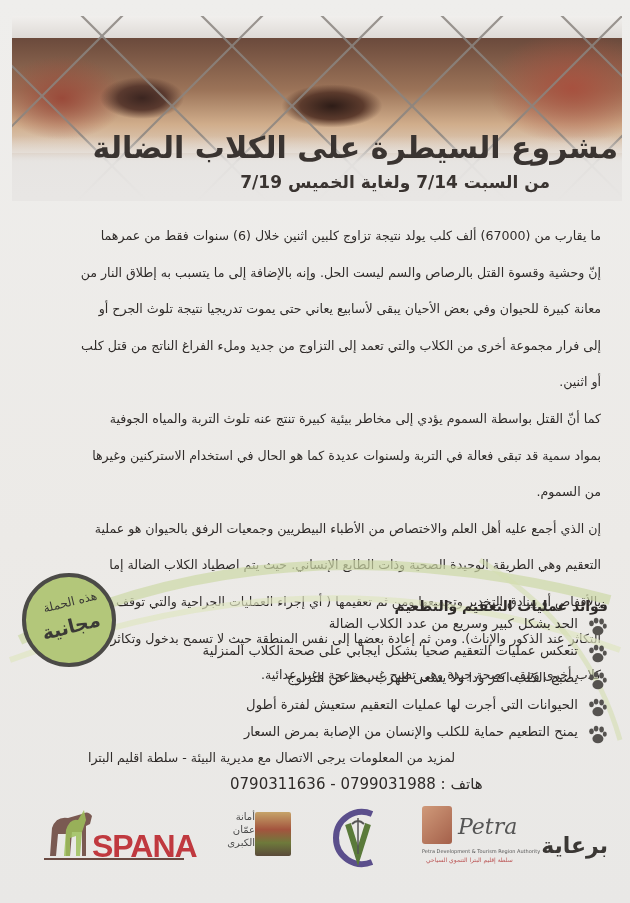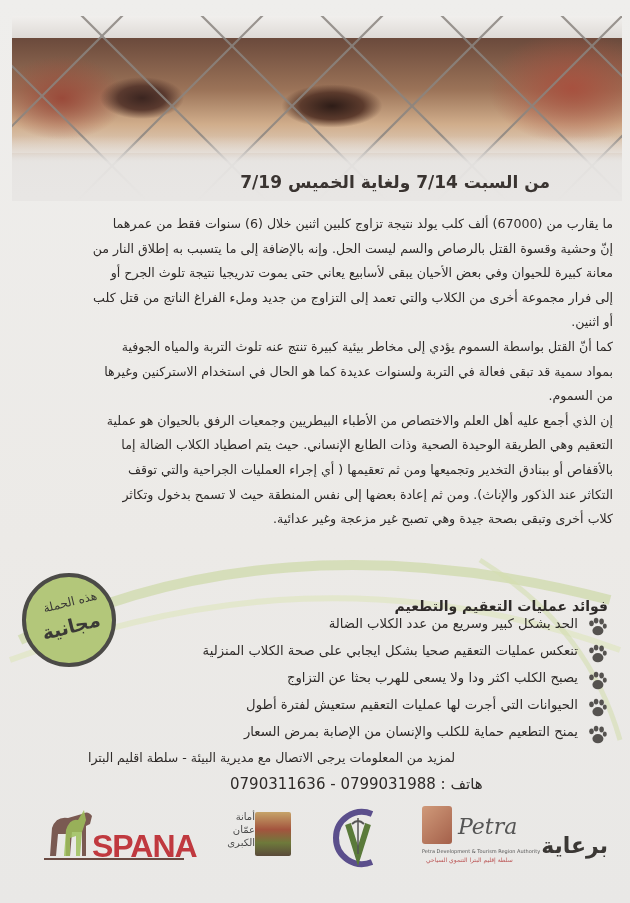--- a/index.html
+++ b/index.html
@@ -19,21 +19,21 @@
        linear-gradient(180deg,#6b4a3c 0%, #9b7358 45%, #d0ad8b 75%, #e0d2c4 100%);
   }
   .hero .fade { position:absolute; left:0; top:120px; width:100%; height:65px; background:linear-gradient(180deg,rgba(230,228,226,0) 0%, rgba(232,230,228,0.92) 40%, #e8e6e4 100%); }
   .hero svg.fence { position:absolute; left:0; top:0; }
 
   .title { position:absolute; right:12px; top:130px; font-family:"DejaVu Sans", sans-serif; font-weight:bold; font-size:30px; color:#3a3431; direction:rtl; letter-spacing:0px; }
   .subtitle { position:absolute; right:80px; top:172px; font-size:17px; font-weight:bold; color:#3a3431; direction:rtl; }
 
   
   .body { position:absolute; left:28px; top:212px; width:585px; direction:rtl; text-align:justify; color:#2f2b29; font-size:12.6px; line-height:24.6px; }
-  .body p { margin:0; }
+  .body p { margin:12px; }
 
   
   .swoosh { position:absolute; left:0; top:520px; }
 
   
   .badge { position:absolute; left:22px; top:573px; width:94px; height:94px; border-radius:50%; background:#b3c77a; border:4px solid #4b4a47; box-sizing:border-box; }
   .badge .l1 { position:absolute; left:14px; top:18px; font-size:12px; color:#3b3a36; transform:rotate(-14deg); direction:rtl; width:60px; text-align:center; }
   .badge .l2 { position:absolute; left:10px; top:38px; font-size:19px; font-weight:bold; color:#3b3a36; transform:rotate(-14deg); direction:rtl; width:70px; text-align:center; }
 
   
@@ -81,20 +81,21 @@
         <line x1="180" y1="-10" x2="380" y2="190"></line>
         <line x1="300" y1="-10" x2="500" y2="190"></line>
         <line x1="420" y1="-10" x2="620" y2="190"></line>
         <line x1="-60" y1="-10" x2="140" y2="190"></line>
         <line x1="540" y1="-10" x2="700" y2="150"></line>
       </g>
     </svg>
     <div class="fade"></div>
   </div>
 
+  <div class="title">مشروع السيطرة على الكلاب الضالة</div>
   <div class="subtitle">من السبت 7/14 ولغاية الخميس 7/19</div>
 
   <div class="body">
     <p>ما يقارب من (67000) ألف كلب يولد نتيجة تزاوج كلبين اثنين خلال (6) سنوات فقط من عمرهما</p>
     <p>إنّ وحشية وقسوة القتل بالرصاص والسم ليست الحل. وإنه بالإضافة إلى ما يتسبب به إطلاق النار من</p>
     <p>معانة كبيرة للحيوان وفي بعض الأحيان يبقى لأسابيع يعاني حتى يموت تدريجيا نتيجة تلوث الجرح أو</p>
     <p>إلى فرار مجموعة أخرى من الكلاب والتي تعمد إلى التزاوج من جديد وملء الفراغ الناتج من قتل كلب</p>
     <p>أو اثنين.</p>
     <p>كما أنّ القتل بواسطة السموم يؤدي إلى مخاطر بيئية كبيرة تنتج عنه تلوث التربة والمياه الجوفية</p>
     <p>بمواد سمية قد تبقى فعالة في التربة ولسنوات عديدة كما هو الحال في استخدام الاستركنين وغيرها</p>

